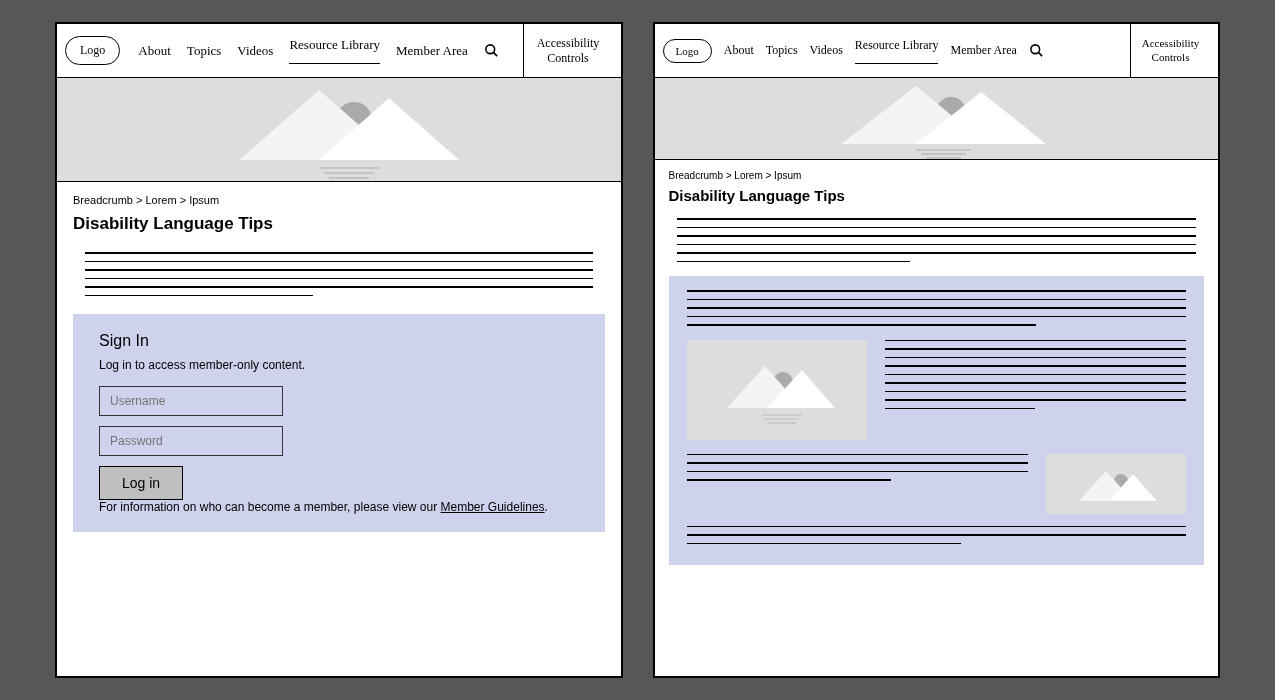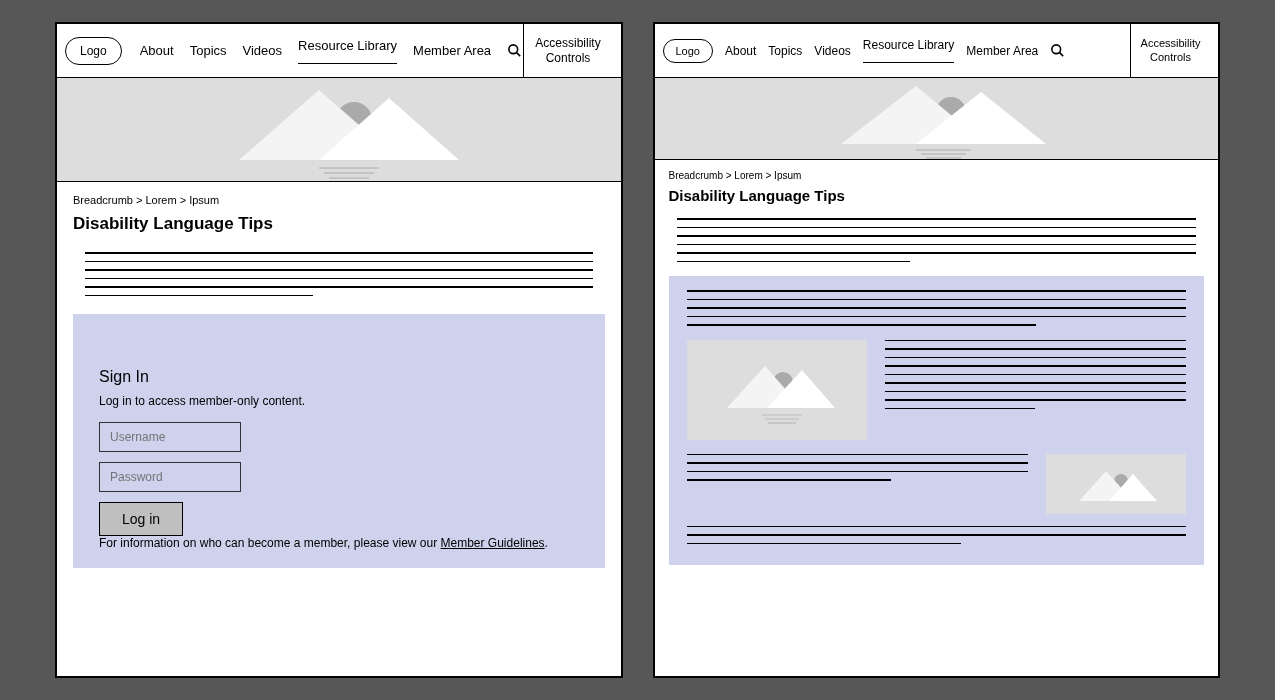--- a/index.html
+++ b/index.html
@@ -20,20 +20,21 @@
       display: flex;
       flex-direction: column;
       overflow: hidden;
     }
     .header {
       display: flex;
       align-items: center;
       border-bottom: 1.5px solid #000;
       height: 54px;
       padding: 0 8px;
+      font-family: Liberation Serif, serif;
     }
     .logo {
       border: 1.5px solid #000;
       border-radius: 16px;
       padding: 6px 14px;
       font-size: 12px;
       margin-right: 18px;
     }
     .nav {
       display: flex;
@@ -76,24 +77,24 @@
       height: 1.5px;
       background: #000;
       margin-bottom: 7px;
     }
     .text-lines .line.short { width: 45%; }
     .panel {
       background: #ced2ed;
       padding: 18px 26px;
     }
     .panel-b { padding: 14px 18px; }
-    .signin-title { font-size: 16px; font-weight: 500; margin-bottom: 8px; margin-top: 36px; }
+    .signin-title { font-size: 16px; font-weight: 500; margin-bottom: 8px; }
     .signin-sub { font-size: 12px; margin-bottom: 14px; }
     .field {
-      width: 142px;
+      width: 184px;
       border: 1.5px solid #333;
       background: transparent;
       padding: 7px 10px;
       font-size: 12px;
       display: block;
       margin-bottom: 10px;
     }
     .login-btn {
       background: #bfbfbf;
       border: 1.5px solid #000;

